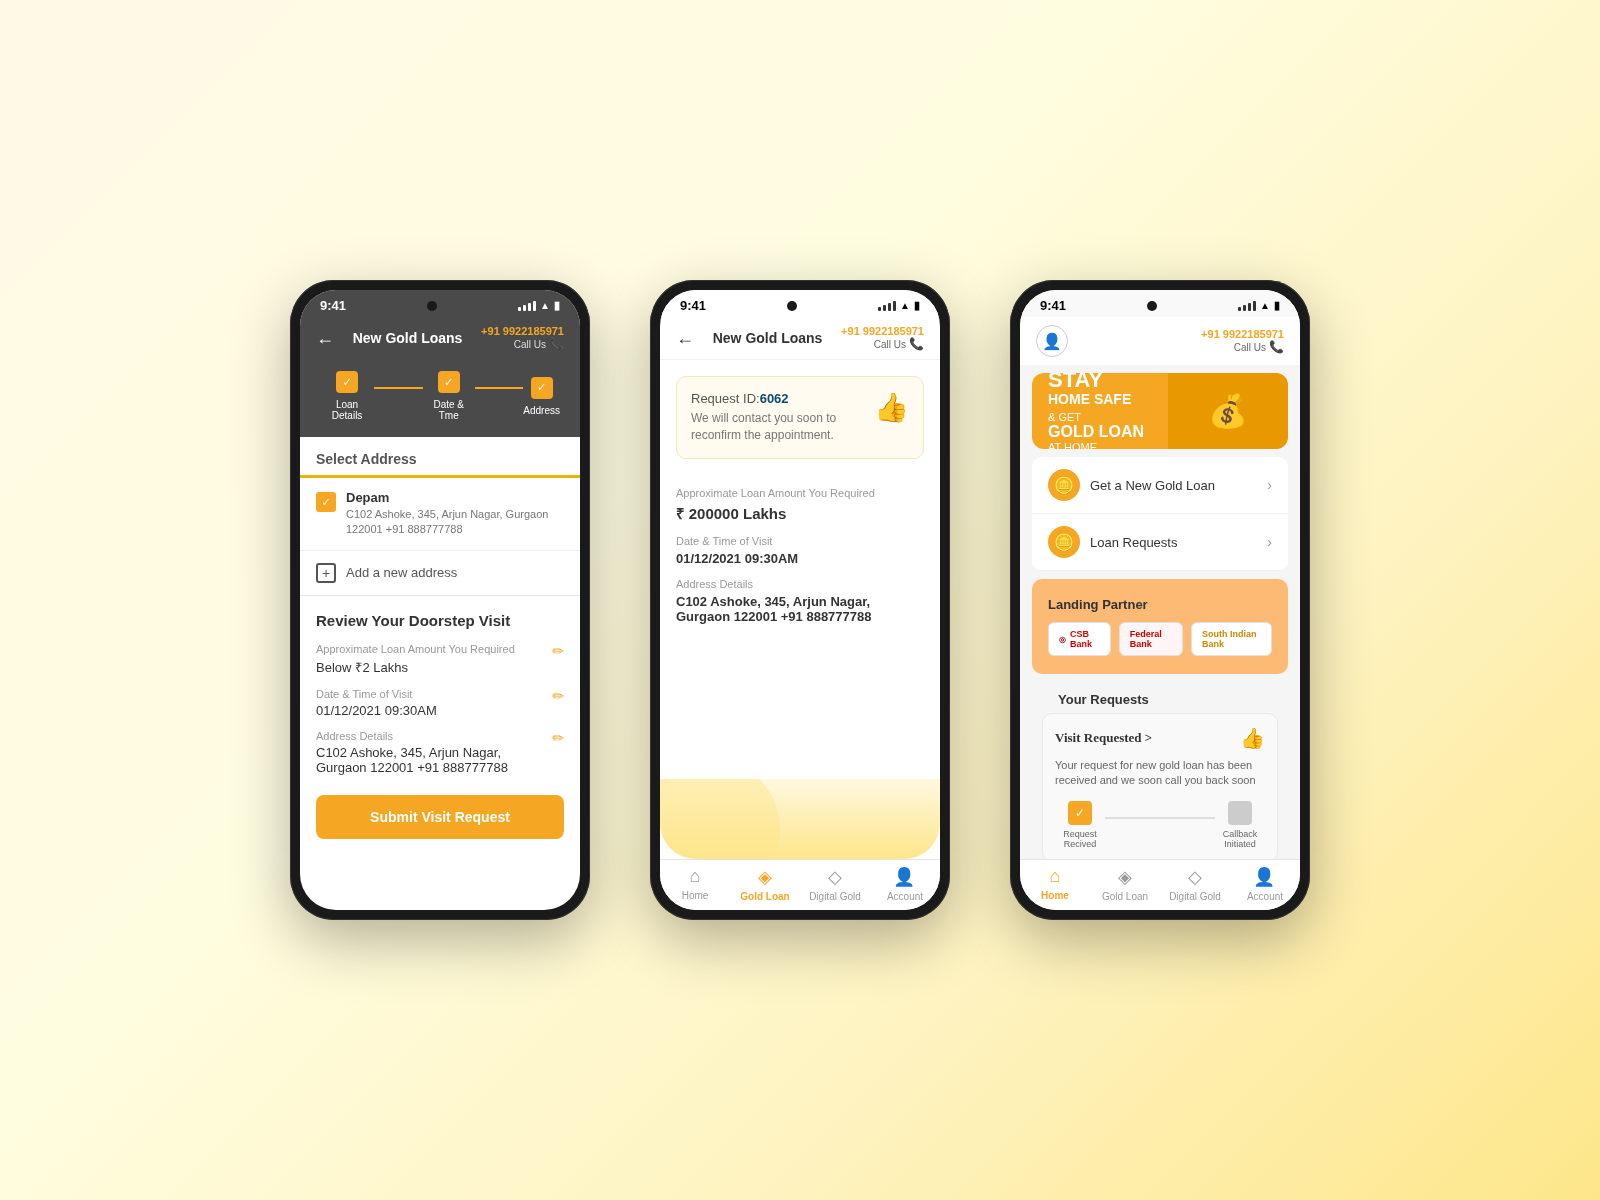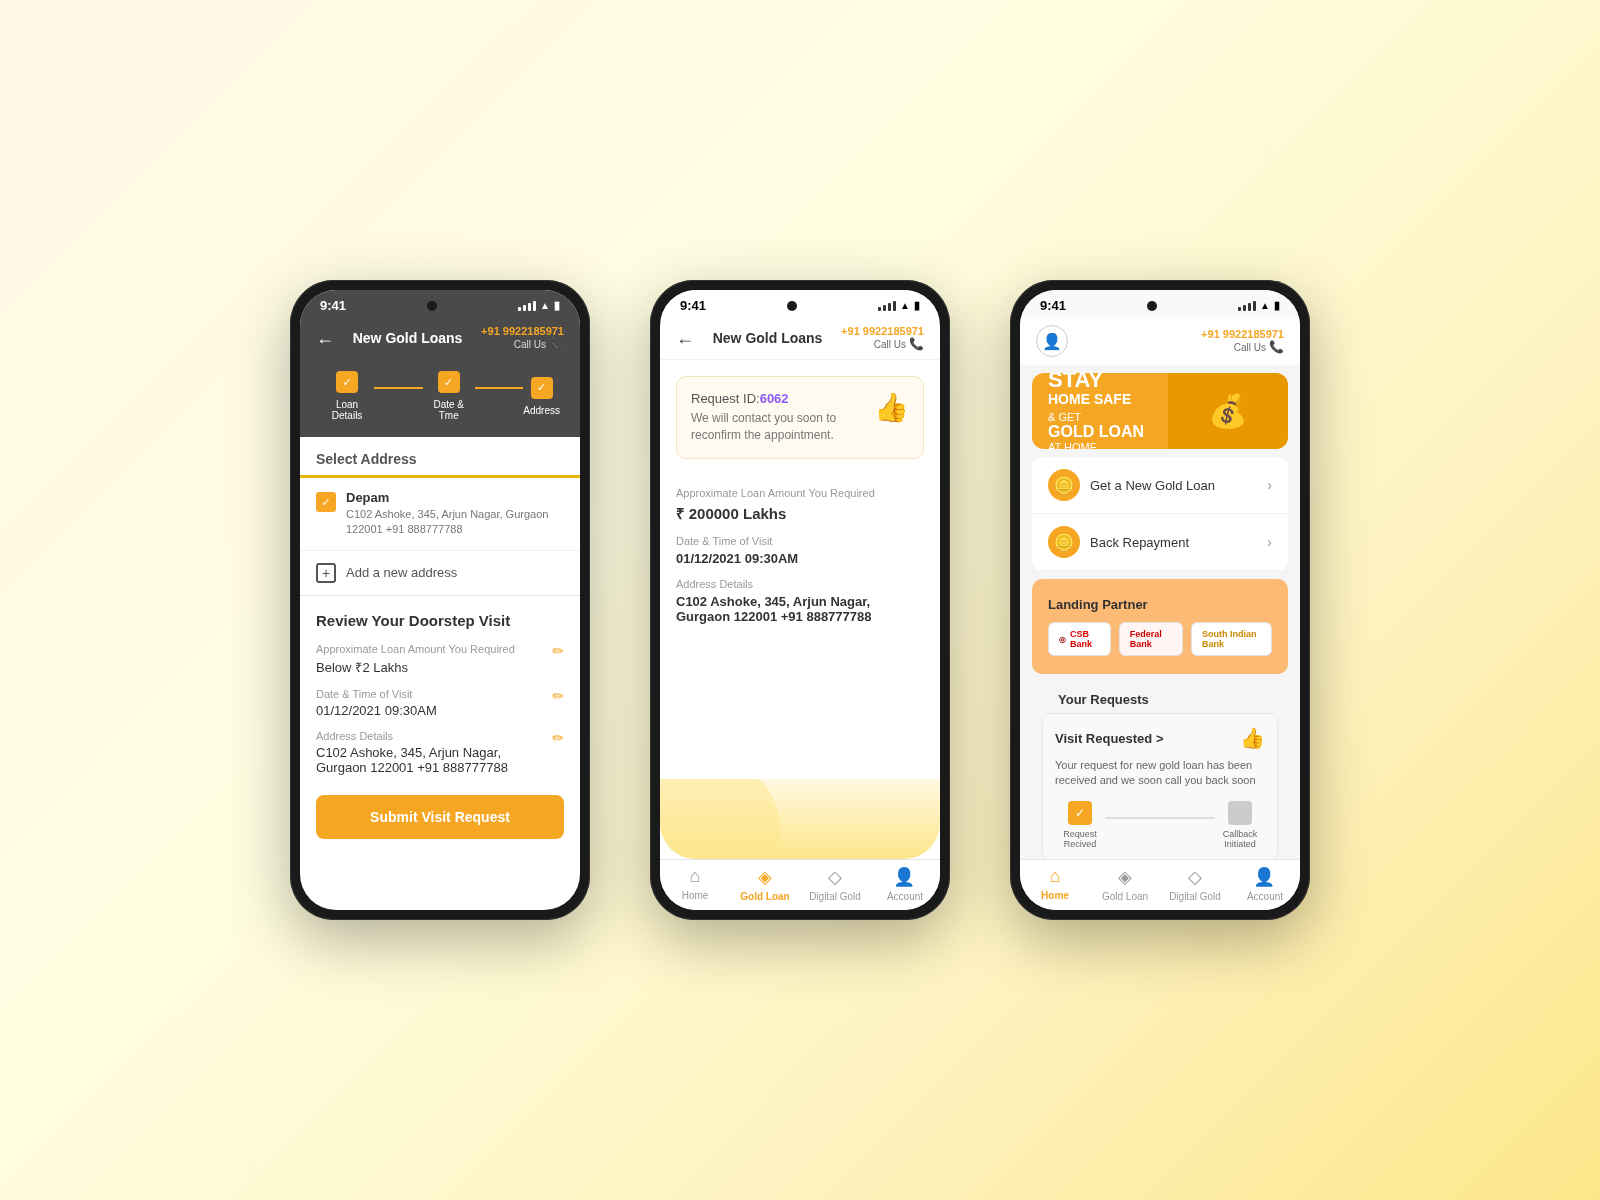--- a/index.html
+++ b/index.html
@@ -222,21 +222,21 @@
       margin: 16px;
       background: #fffbf0;
       border: 1px solid #f0e8c0;
       border-radius: 10px;
       padding: 14px;
       display: flex;
       align-items: flex-start;
       justify-content: space-between;
     }
     .request-id { font-size: 13px; color: #555; margin-bottom: 4px; }
-    .request-id strong { color: #8b5cf6; }
+    .request-id strong { color: #0c4a6e; }
     .request-desc { font-size: 12px; color: #777; line-height: 1.4; }
     .thumbs-up { font-size: 28px; color: #4dd0c4; }
     .detail-section { padding: 0 16px 12px; }
     .detail-label { font-size: 11px; color: #999; margin-bottom: 4px; margin-top: 12px; }
     .detail-value { font-size: 13px; color: #333; font-weight: 600; }
     .detail-value.amount { font-size: 15px; }
     .go-home-btn {
       margin: 16px;
       width: calc(100% - 32px);
       background: #f5a623;
@@ -358,20 +358,21 @@
       background: #f9f9f9;
       border-radius: 10px;
       border: 1px solid #e8e8e8;
       padding: 12px;
     }
     .visit-header {
       display: flex;
       justify-content: space-between;
       align-items: center;
       margin-bottom: 8px;
+      font-family: Liberation Serif, serif;
     }
     .visit-title { font-size: 13px; font-weight: 600; color: #333; }
     .visit-desc { font-size: 11px; color: #666; line-height: 1.4; margin-bottom: 12px; }
     .progress-track {
       display: flex;
       align-items: center;
       gap: 0;
       margin-top: 8px;
     }
     .track-step {
@@ -627,21 +628,21 @@
           <div class="action-item">
             <div class="action-left">
               <div class="action-icon-circle">🪙</div>
               <span class="action-text">Get a New Gold Loan</span>
             </div>
             <span class="chevron">›</span>
           </div>
           <div class="action-item">
             <div class="action-left">
               <div class="action-icon-circle">🪙</div>
-              <span class="action-text">Back Repayment</span>
+              <span class="action-text">Loan Requests</span>
             </div>
             <span class="chevron">›</span>
           </div>
         </div>
 
         <div style="background:#fdba74; margin:0 12px 8px; border-radius:10px; padding:8px 0;">
           <div class="section-title">Landing Partner</div>
           <div class="banks-row">
             <div class="bank-logo csb">
               <span style="color:#8B0000; font-size:8px">◎</span>

